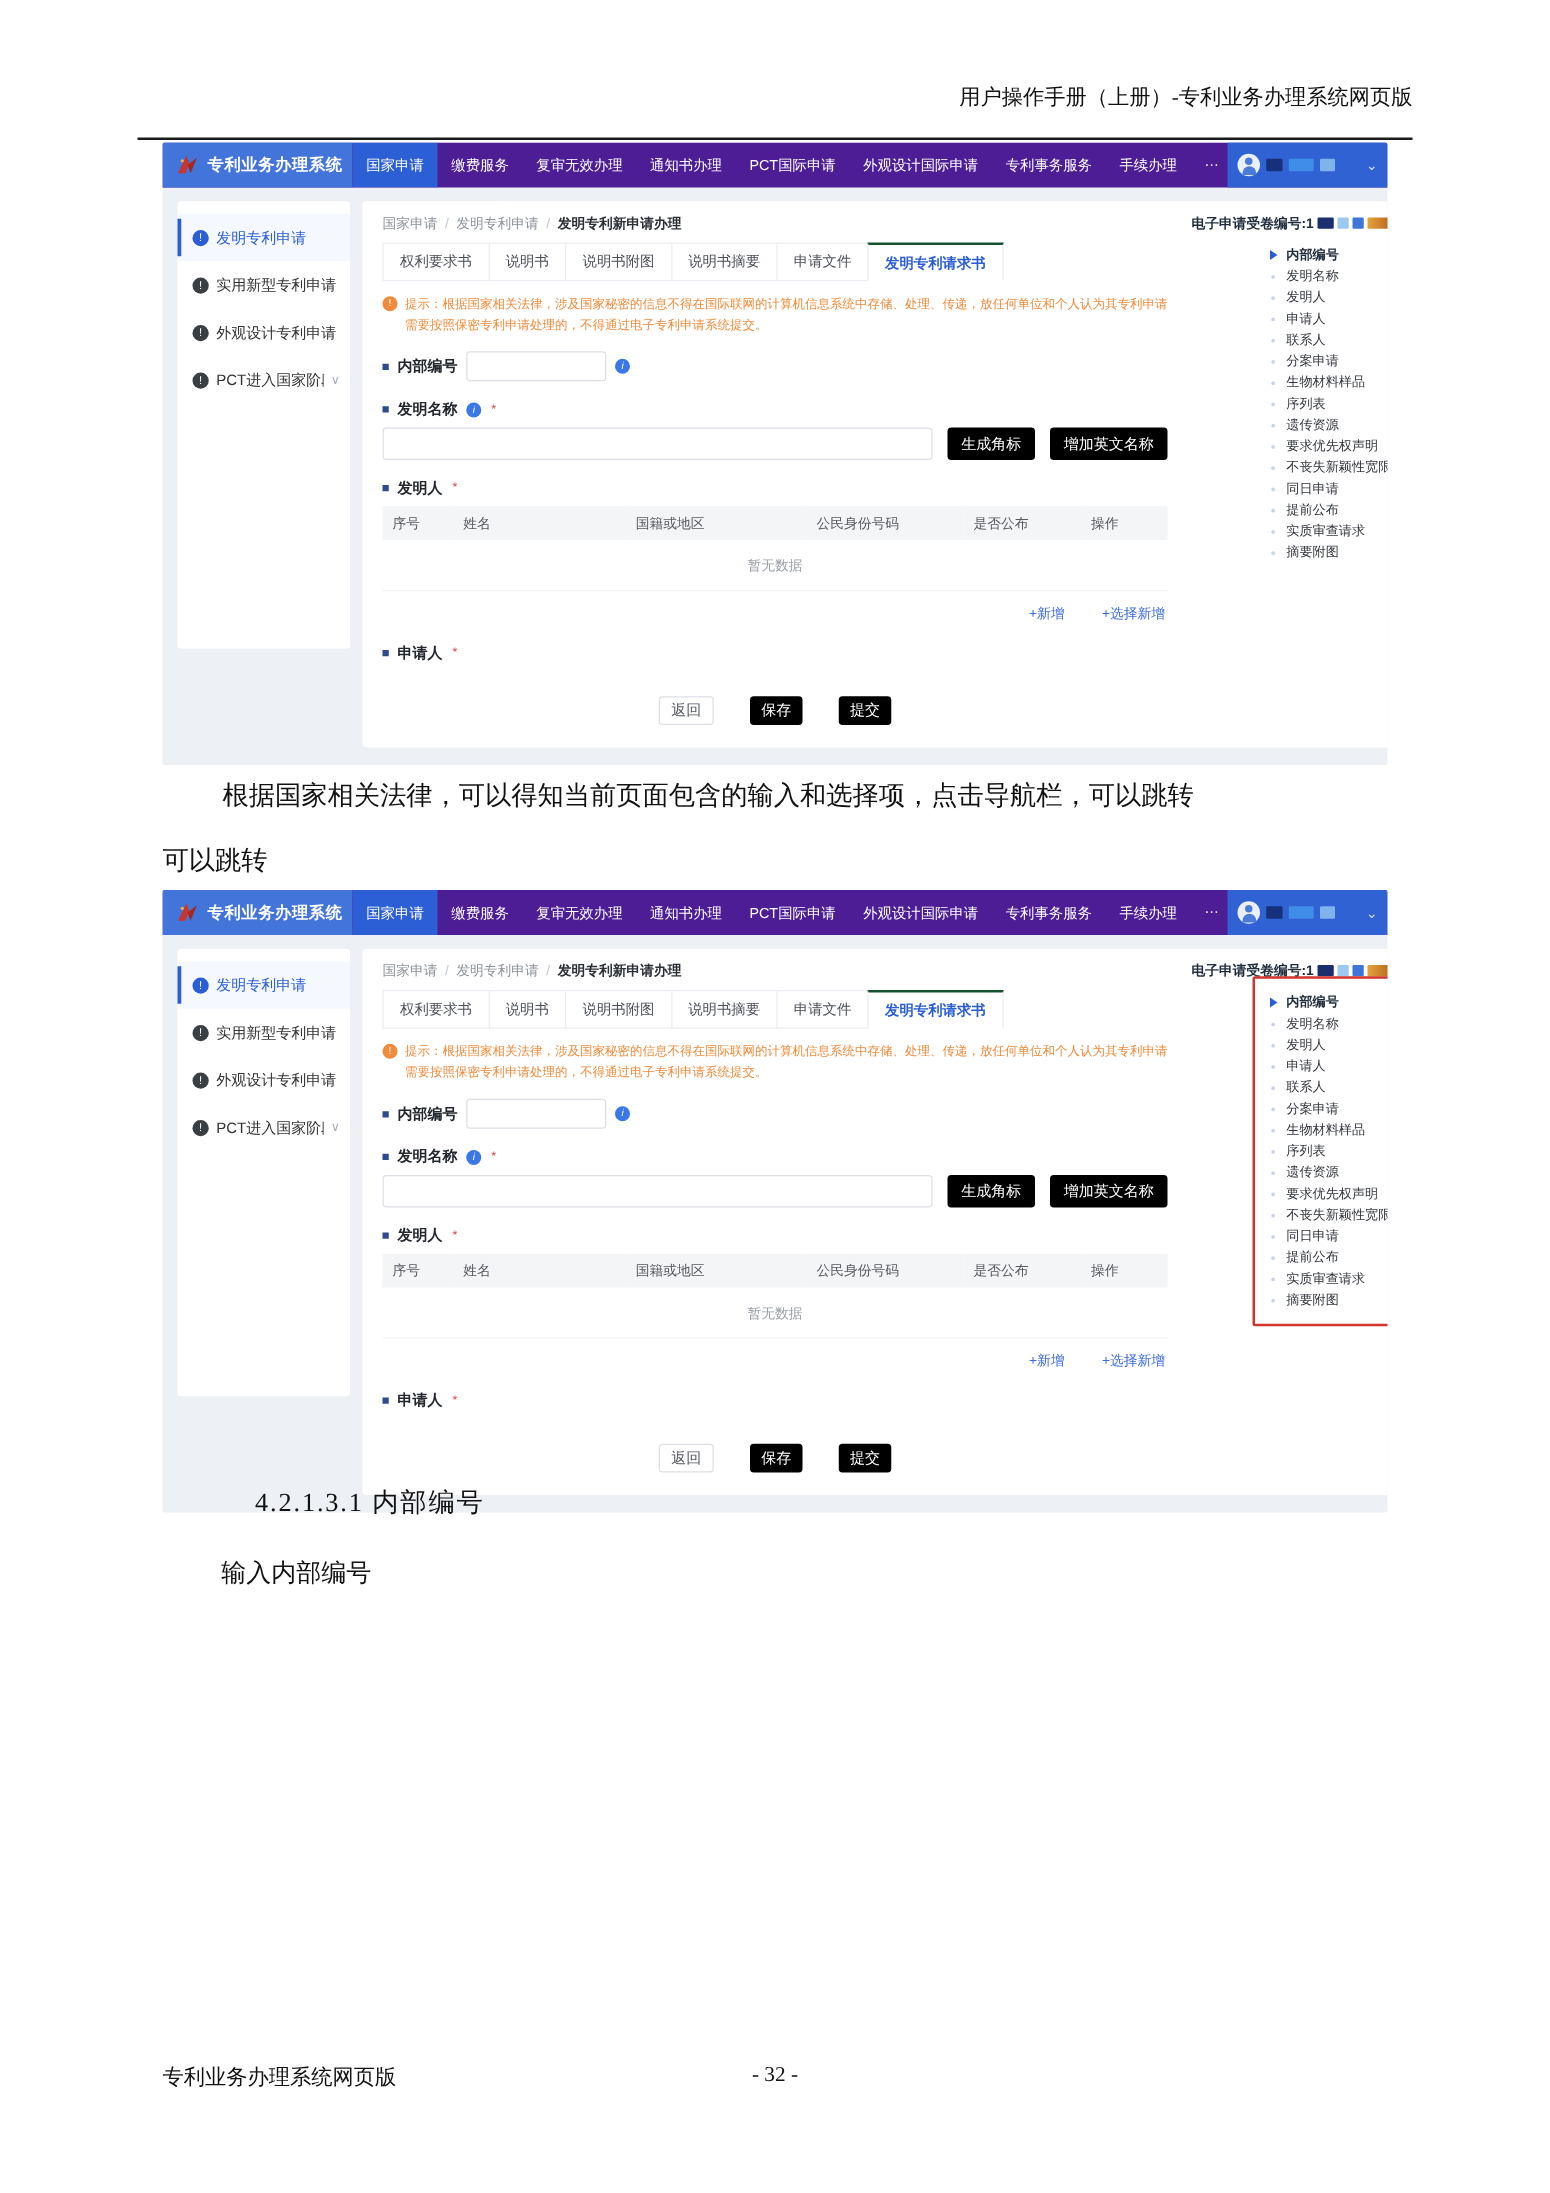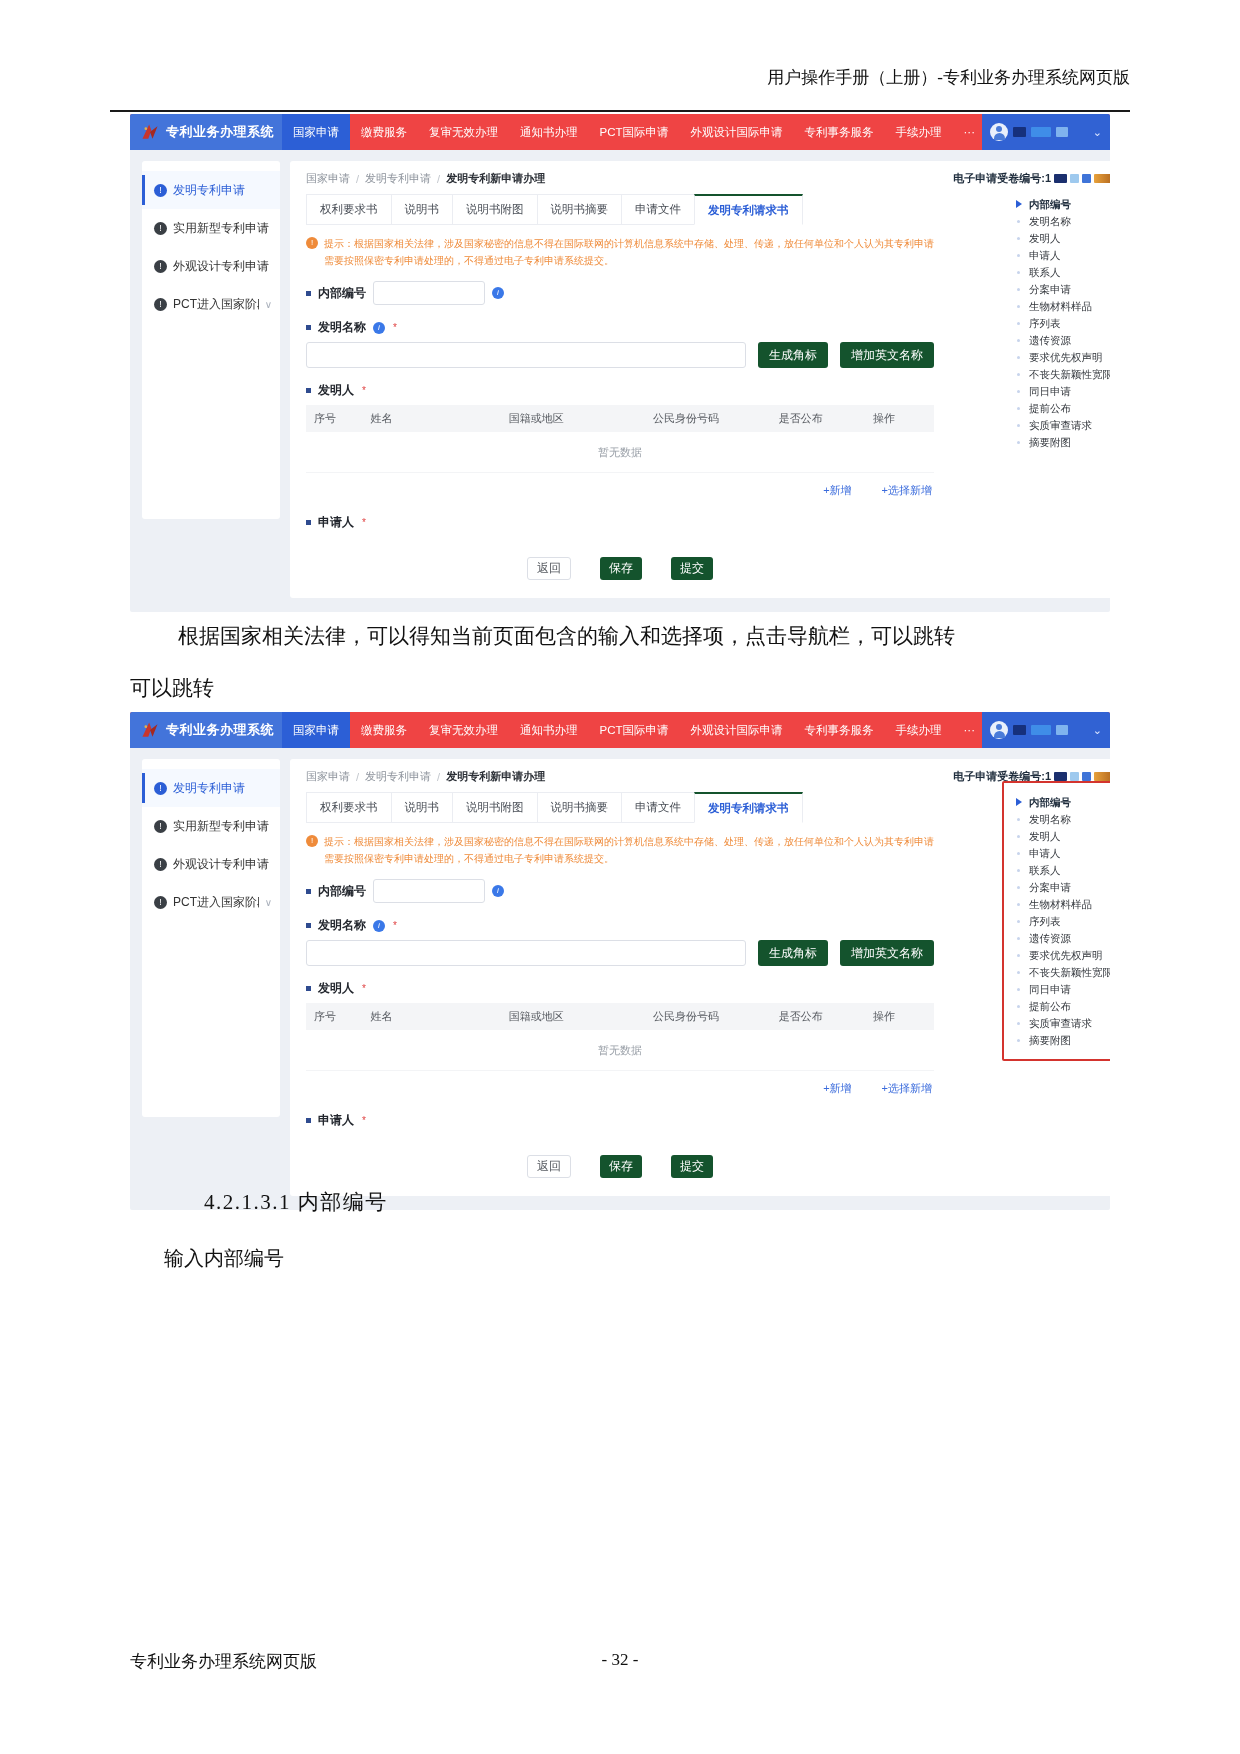--- a/index.html
+++ b/index.html
@@ -18,38 +18,38 @@
   .doc-paragraph {
     position:absolute; top:610px; left:130px; width:980px;
     font-family:"Liberation Serif","DejaVu Serif",serif; font-size:21px; color:#111; line-height:52px;
   }
   .doc-paragraph .indent { padding-left:48px; }
   .sec-heading {
     position:absolute; top:1188px; left:204px;
     font-family:"Liberation Serif","DejaVu Serif",serif; font-size:21px; color:#111; letter-spacing:1.5px;
   }
   .sec-text {
-    position:absolute; top:1245px; left:164px;
+    position:absolute; top:1245px; left:177px;
     font-family:"Liberation Serif","DejaVu Serif",serif; font-size:20px; color:#111;
   }
   .doc-footer {
     position:absolute; top:1650px; left:130px; width:980px; height:26px;
     font-family:"Liberation Serif","DejaVu Serif",serif; font-size:17px; color:#111;
   }
   .doc-footer .fleft { position:absolute; left:0; top:0; }
   .doc-footer .fpage { position:absolute; left:0; right:0; text-align:center; top:0; }
 
   
   .shot-slot { position:absolute; left:130px; width:980px; }
   #slot1 { top:114px; }
   #slot2 { top:712px; }
   .shot { width:980px; background:#edf0f5; border-radius:2px; overflow:hidden; font-family:"Liberation Sans","DejaVu Sans",sans-serif; }
 
   
-  .navbar { display:flex; height:36px; background:#ef4444; color:#fff; align-items:stretch; }
+  .navbar { display:flex; height:36px; background:#4c1d95; color:#fff; align-items:stretch; }
   .brand { display:flex; align-items:center; gap:6px; width:152px; padding-left:10px; background:#4374da; flex:none; }
   .logo-icon { width:20px; height:20px; flex:none; }
   .brand-text { font-size:13px; font-weight:bold; letter-spacing:.5px; white-space:nowrap; }
   .topnav { display:flex; flex:1; align-items:stretch; overflow:hidden; }
   .topnav-item { display:flex; align-items:center; padding:0 11px; font-size:11.5px; white-space:nowrap; cursor:pointer; }
   .topnav-item.active { background:#2c5fd6; }
   .user-area { flex:none; width:128px; background:#3162d3; display:flex; align-items:center; gap:5px; padding:0 8px; }
   .avatar { width:18px; height:18px; border-radius:50%; background:#e9f0fb; position:relative; flex:none; }
   .avatar::before { content:""; position:absolute; left:6px; top:3px; width:6px; height:6px; border-radius:50%; background:#4a7bd8; }
   .avatar::after { content:""; position:absolute; left:3.5px; top:10px; width:11px; height:7px; border-radius:6px 6px 0 0; background:#4a7bd8; }
@@ -100,21 +100,21 @@
   .fld-row { display:flex; align-items:center; gap:7px; margin-bottom:14px; }
   .bullet { width:5px; height:5px; background:#2f4b8f; flex:none; }
   .fld-label { font-size:12px; color:#23272e; font-weight:bold; white-space:nowrap; }
   .req { color:#e04343; font-size:10px; vertical-align:super; margin-left:1px; }
   .info-icon { width:12px; height:12px; border-radius:50%; background:#3a78e8; color:#fff; font-size:8px; line-height:12px; text-align:center; font-style:italic; flex:none; cursor:pointer; }
   .info-icon::before { content:"i"; }
   .txt-input { border:1px solid #dcdfe6; border-radius:3px; height:24px; font-size:12px; padding:0 6px; outline:none; background:#fff; }
   .input-internal { width:112px; }
   .name-input-row { display:flex; align-items:center; gap:12px; margin:6px 0 14px 0; }
   .name-input { flex:1; height:26px; }
-  .btn-blue { background:#14532d; color:#fff; border:none; border-radius:3px; height:26px; padding:0 11px; font-size:12px; white-space:nowrap; cursor:pointer; }
+  .btn-blue { background:#000000; color:#fff; border:none; border-radius:3px; height:26px; padding:0 11px; font-size:12px; white-space:nowrap; cursor:pointer; }
 
   .inv-table { width:100%; border-collapse:collapse; margin-top:6px; }
   .inv-table th { background:#f4f5f7; font-size:11px; color:#55595f; font-weight:normal; text-align:left; padding:6px 8px; white-space:nowrap; }
   .empty-cell { text-align:center; font-size:11px; color:#9aa0a8; padding:13px 0 12px 0; border-bottom:1px solid #f3f4f6; }
   .links-row { display:flex; justify-content:flex-end; gap:30px; margin:10px 2px 16px 0; }
   .link-blue { color:#3a6bdc; font-size:11px; cursor:pointer; white-space:nowrap; }
 
   .btn-row { display:flex; justify-content:center; gap:29px; margin:26px 178px 4px 0; }
   .btn-plain { background:#fff; border:1px solid #dcdfe6; color:#55595f; border-radius:3px; height:23px; padding:0 9px; font-size:12px; cursor:pointer; }
   .btn-sm { height:23px; padding:0 9px; }

